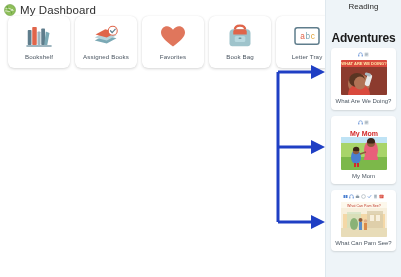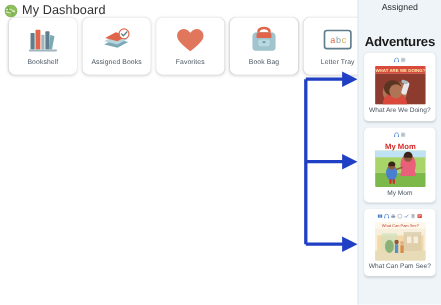--- a/index.html
+++ b/index.html
@@ -216,21 +216,21 @@
     </g>
     <g fill="#1f3fc4">
       <path d="M311 65 L325 72 L311 79 z"></path>
       <path d="M311 140 L325 147 L311 154 z"></path>
       <path d="M311 215 L325 222 L311 229 z"></path>
     </g>
   </svg>
 
   <div id="reading-panel">
     <div id="panel-title">
-      <div id="panel-title-top">Assigned</div>
+      <div id="panel-title-top">Reading</div>
       <div id="panel-title-main">Adventures</div>
     </div>
 
     <div class="book-card">
       <div class="card-icons">
         <svg class="mini-icon" viewBox="0 0 10 10">
           <path d="M1.5 7V5a3.5 3.5 0 017 0v2" stroke="#4a7fd0" stroke-width="1.2" fill="none"></path>
           <rect x="0.6" y="6" width="2" height="3" rx="1" fill="#4a7fd0"></rect>
           <rect x="7.4" y="6" width="2" height="3" rx="1" fill="#4a7fd0"></rect>
         </svg>

